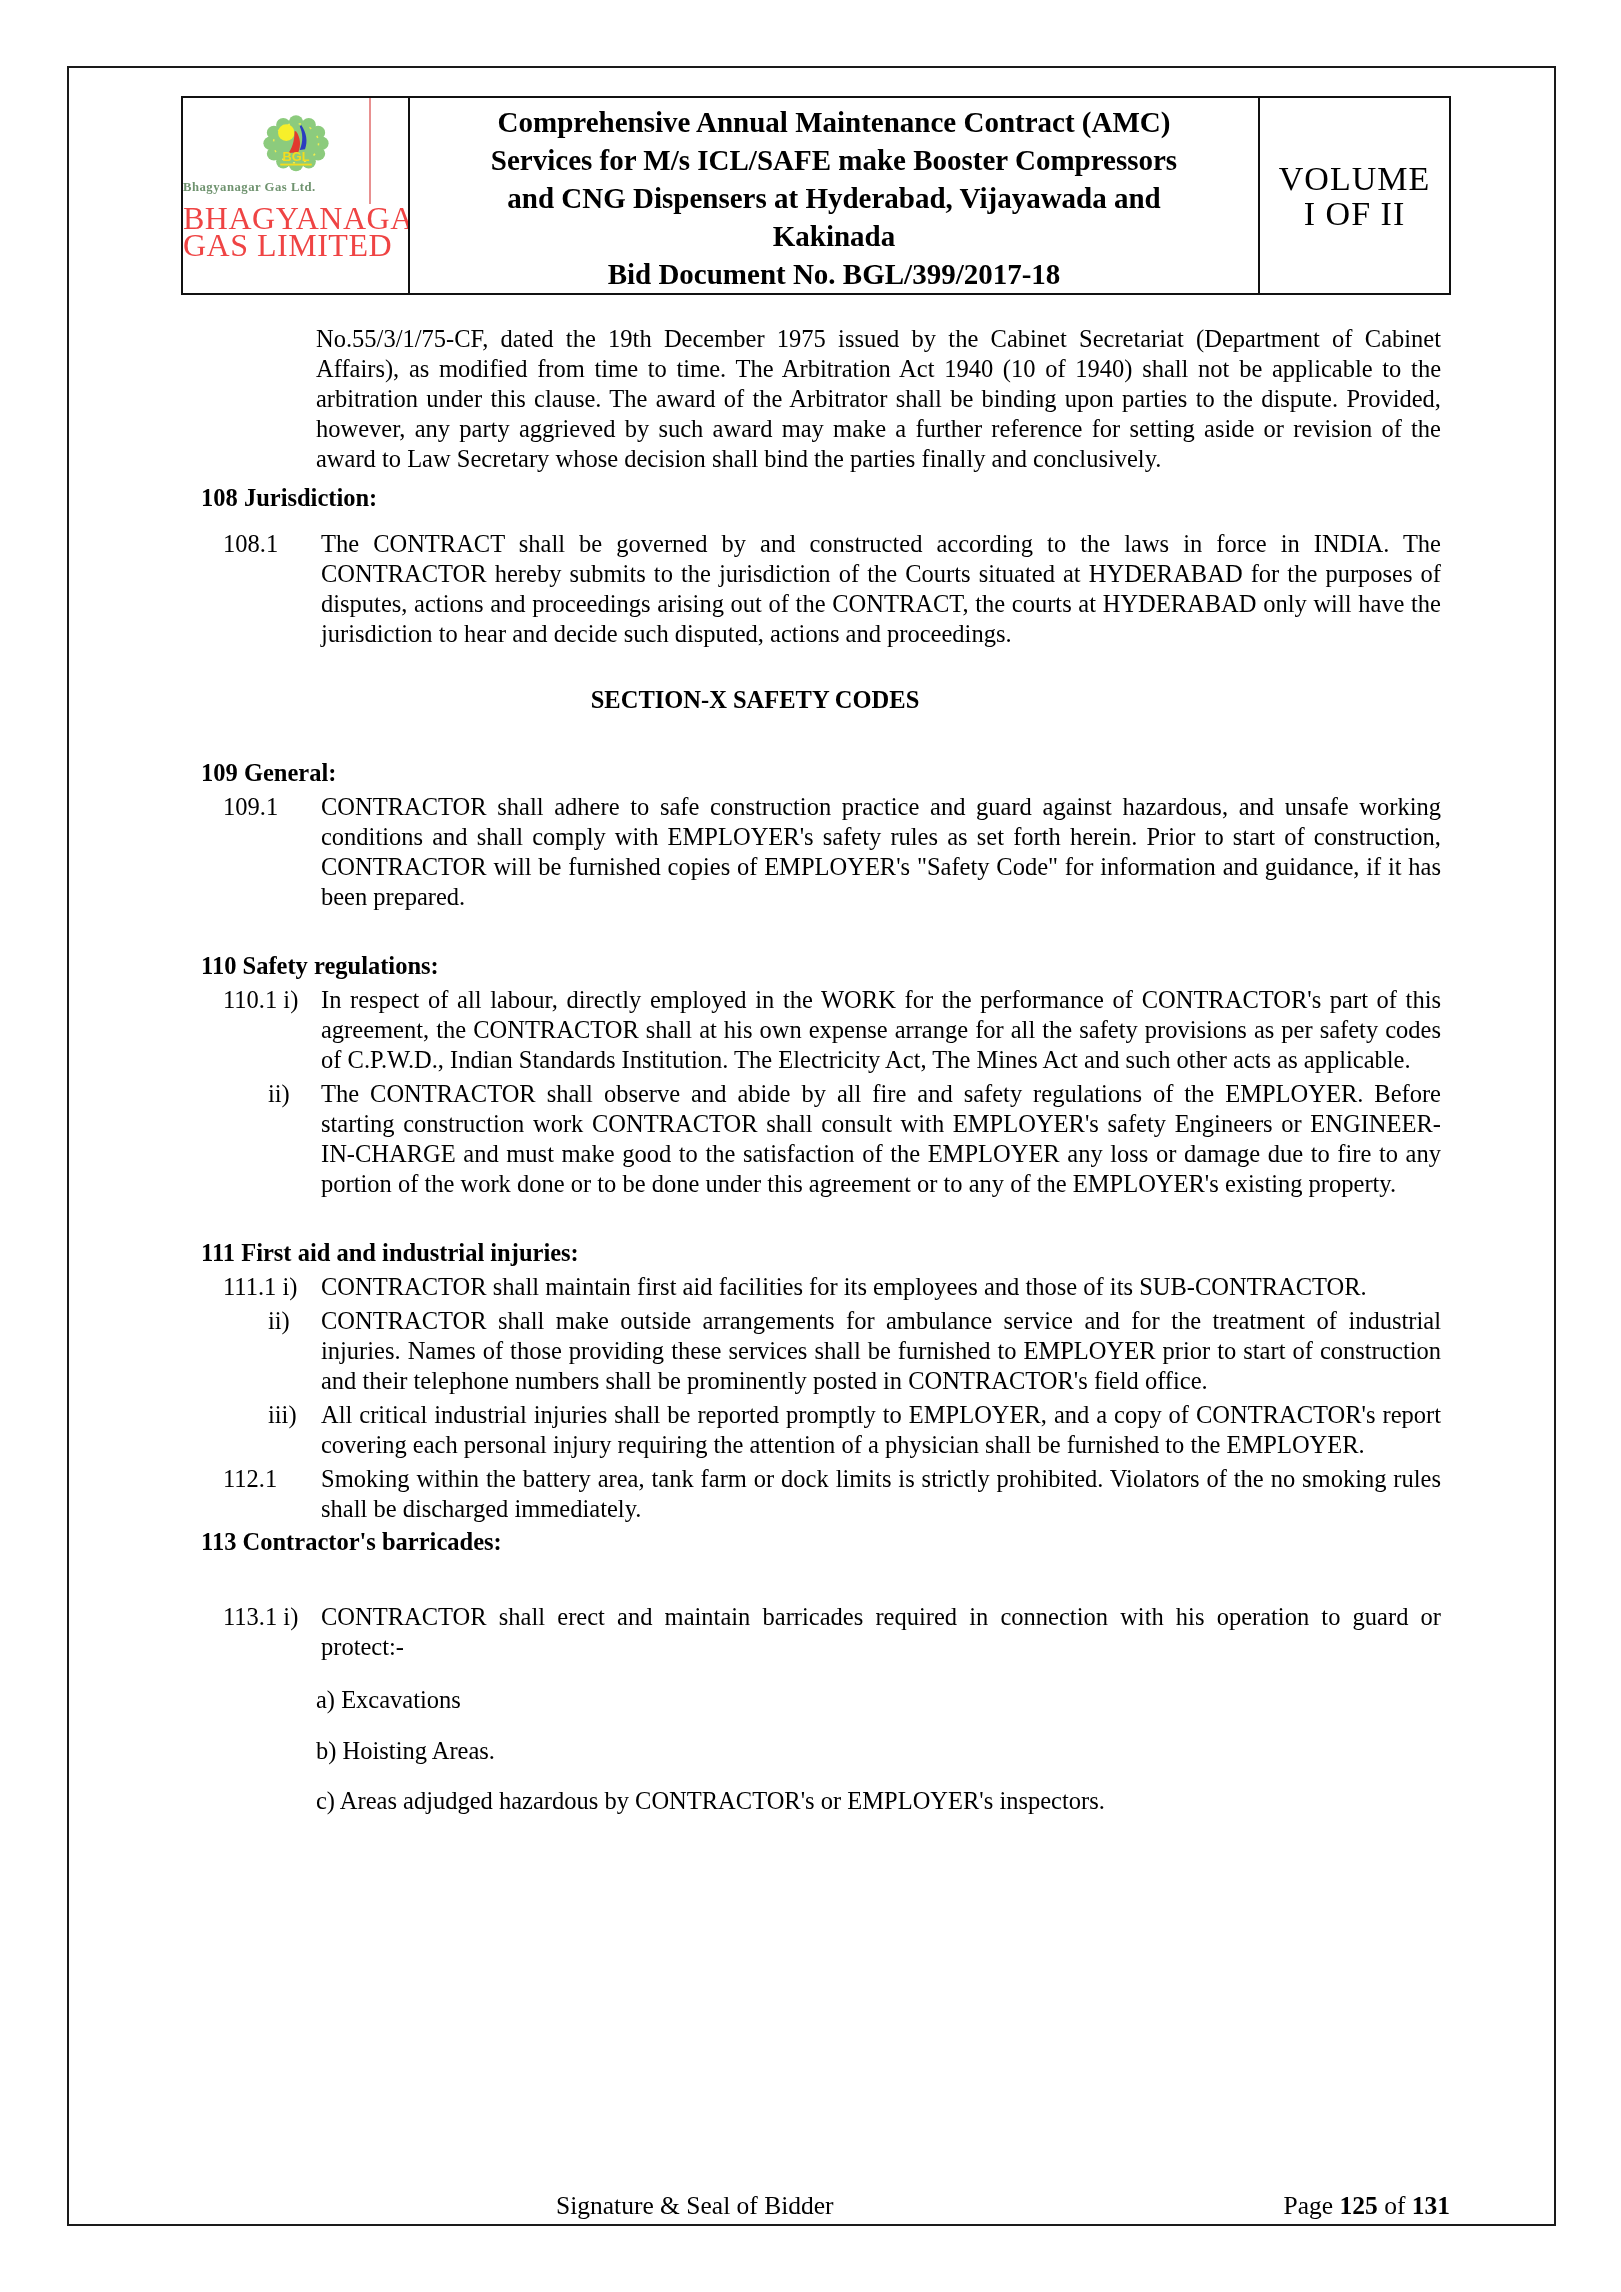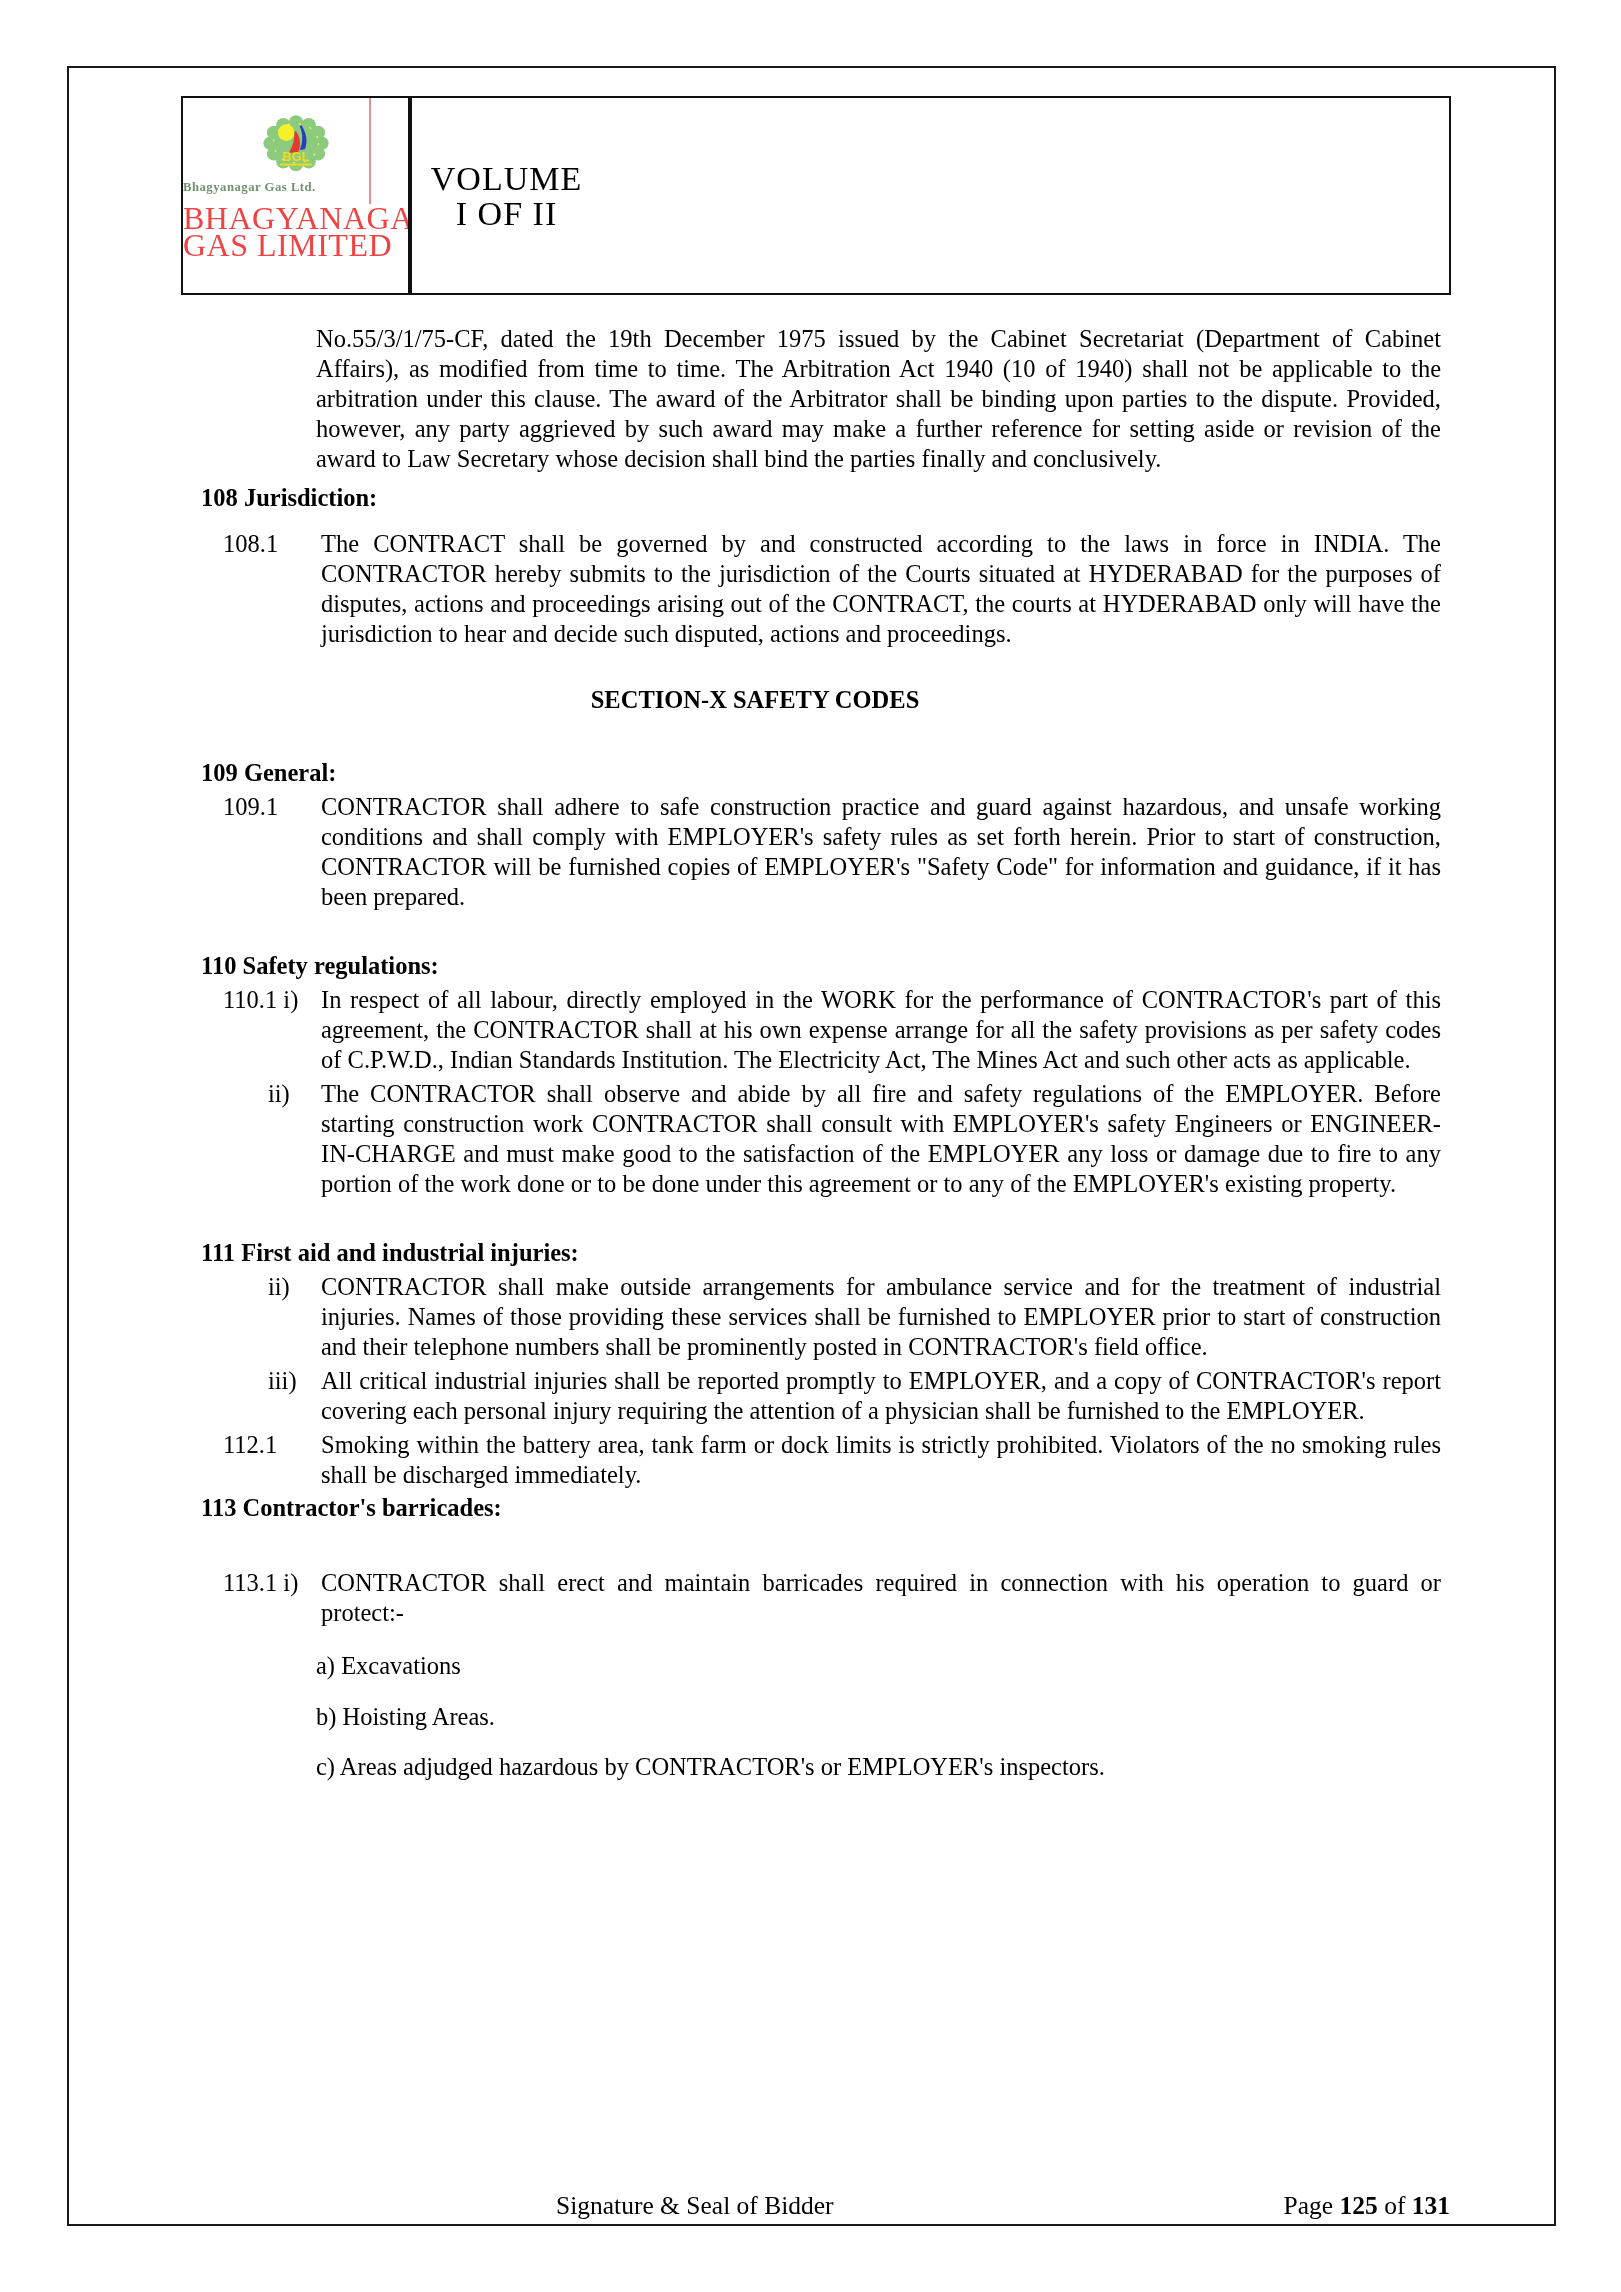--- a/index.html
+++ b/index.html
@@ -102,20 +102,27 @@
         <rect x="39" y="71" width="42" height="2.5" fill="#f3dc1e"></rect>
       </svg>
       <div class="logo-caption">Bhagyanagar Gas Ltd.</div>
       <div class="company-name">
         <div>BHAGYANAGAR</div>
         <div>GAS LIMITED</div>
       </div>
       <div class="red-artifact"></div>
     </div>
 
+    <div class="cell-title">
+      <div>Comprehensive Annual Maintenance Contract (AMC)</div>
+      <div>Services for M/s ICL/SAFE make Booster Compressors</div>
+      <div>and CNG Dispensers at Hyderabad, Vijayawada and</div>
+      <div>Kakinada</div>
+      <div>Bid Document No. BGL/399/2017-18</div>
+    </div>
 
     <div class="cell-volume">
       <div>VOLUME</div>
       <div>I OF II</div>
     </div>
   </div>
 
   <div class="content">
 
     <p class="indent just">No.55/3/1/75-CF, dated the 19th December 1975 issued by the Cabinet Secretariat (Department of Cabinet Affairs), as modified from time to time. The Arbitration Act 1940 (10 of 1940) shall not be applicable to the arbitration under this clause. The award of the Arbitrator shall be binding upon parties to the dispute. Provided, however, any party aggrieved by such award may make a further reference for setting aside or revision of the award to Law Secretary whose decision shall bind the parties finally and conclusively.</p>
@@ -139,20 +146,24 @@
       <span class="num">110.1 i)</span>
       <span class="txt">In respect of all labour, directly employed in the WORK for the performance of CONTRACTOR's part of this agreement, the CONTRACTOR shall at his own expense arrange for all the safety provisions as per safety codes of C.P.W.D., Indian Standards Institution. The Electricity Act, The Mines Act and such other acts as applicable.</span>
     </div>
     <div class="row mt-item">
       <span class="num sub">ii)</span>
       <span class="txt">The CONTRACTOR shall observe and abide by all fire and safety regulations of the EMPLOYER. Before starting construction work CONTRACTOR shall consult with EMPLOYER's safety Engineers or ENGINEER- IN-CHARGE and must make good to the satisfaction of the EMPLOYER any loss or damage due to fire to any portion of the work done or to be done under this agreement or to any of the EMPLOYER's existing property.</span>
     </div>
 
     <h3 class="mt-head">111 First aid and industrial injuries:</h3>
     <div class="row mt-item">
+      <span class="num">111.1 i)</span>
+      <span class="txt">CONTRACTOR shall maintain first aid facilities for its employees and those of its SUB-CONTRACTOR.</span>
+    </div>
+    <div class="row mt-item">
       <span class="num sub">ii)</span>
       <span class="txt">CONTRACTOR shall make outside arrangements for ambulance service and for the treatment of industrial injuries. Names of those providing these services shall be furnished to EMPLOYER prior to start of construction and their telephone numbers shall be prominently posted in CONTRACTOR's field office.</span>
     </div>
     <div class="row mt-item">
       <span class="num sub">iii)</span>
       <span class="txt">All critical industrial injuries shall be reported promptly to EMPLOYER, and a copy of CONTRACTOR's report covering each personal injury requiring the attention of a physician shall be furnished to the EMPLOYER.</span>
     </div>
 
     <div class="row mt-item">
       <span class="num">112.1</span>

